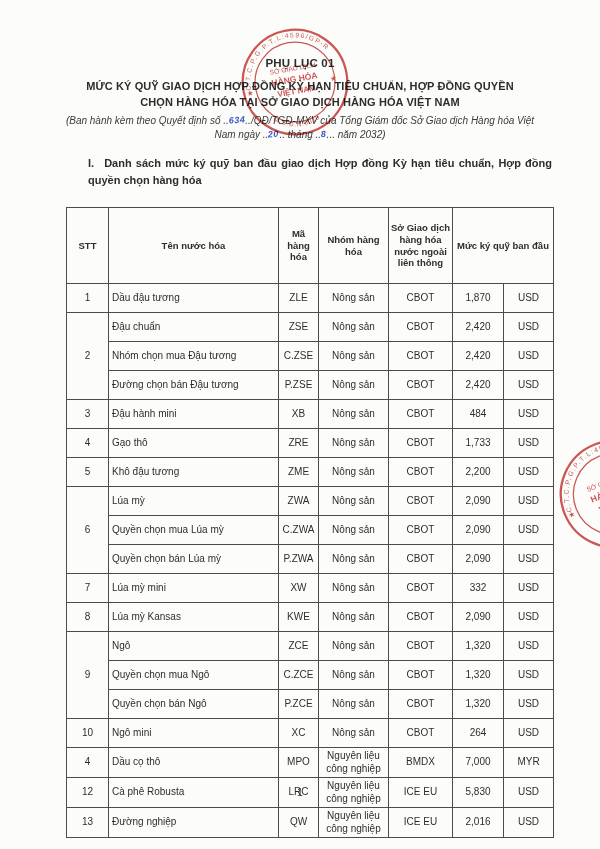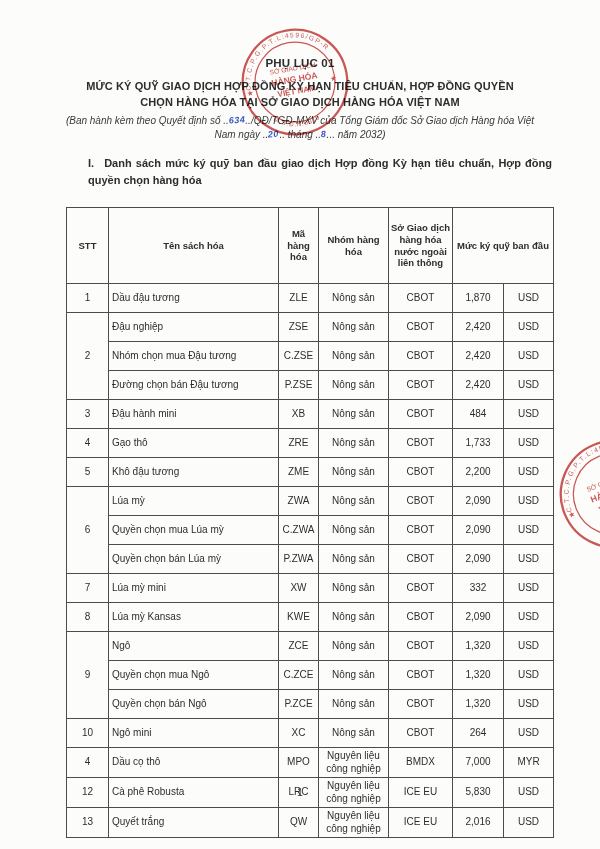--- a/index.html
+++ b/index.html
@@ -71,40 +71,40 @@
         <col style="width:170px">
         <col style="width:40px">
       <col style="width:70px">
         <col style="width:64px">
         <col style="width:51px">
         <col style="width:50px">
     </colgroup>
     <thead>
       <tr>
         <th>STT</th>
-        <th>Tên sách hóa</th>
+        <th>Tên nước hóa</th>
         <th>Mã hàng hóa</th>
         <th>Nhóm hàng hóa</th>
         <th>Sở Giao dịch hàng hóa nước ngoài liên thông</th>
         <th colspan="2">Mức ký quỹ ban đầu</th>
       </tr>
     </thead>
     <tbody>
         <tr>
           <td class="c-stt" rowspan="1">1</td>
           <td class="c-name">Dầu đậu tương</td>
           <td class="c-code">ZLE</td>
           <td class="c-group">Nông sản</td>
           <td class="c-exch">CBOT</td>
           <td class="c-margin">1,870</td>
           <td class="c-cur">USD</td>
         </tr>
         <tr>
           <td class="c-stt" rowspan="3">2</td>
-          <td class="c-name">Đậu nghiệp</td>
+          <td class="c-name">Đậu chuẩn</td>
           <td class="c-code">ZSE</td>
           <td class="c-group">Nông sản</td>
           <td class="c-exch">CBOT</td>
           <td class="c-margin">2,420</td>
           <td class="c-cur">USD</td>
         </tr>
         <tr>
           <td class="c-name">Nhóm chọn mua Đậu tương</td>
           <td class="c-code">C.ZSE</td>
           <td class="c-group">Nông sản</td>
@@ -237,21 +237,21 @@
           <td class="c-stt" rowspan="1">12</td>
           <td class="c-name">Cà phê Robusta</td>
           <td class="c-code">LRC</td>
           <td class="c-group">Nguyên liệu công nghiệp</td>
           <td class="c-exch">ICE EU</td>
           <td class="c-margin">5,830</td>
           <td class="c-cur">USD</td>
         </tr>
         <tr>
           <td class="c-stt" rowspan="1">13</td>
-          <td class="c-name">Quyết trắng</td>
+          <td class="c-name">Đường nghiệp</td>
           <td class="c-code">QW</td>
           <td class="c-group">Nguyên liệu công nghiệp</td>
           <td class="c-exch">ICE EU</td>
           <td class="c-margin">2,016</td>
           <td class="c-cur">USD</td>
         </tr>
       </tbody>
   </table>
 
   <div class="page-number">1</div>

